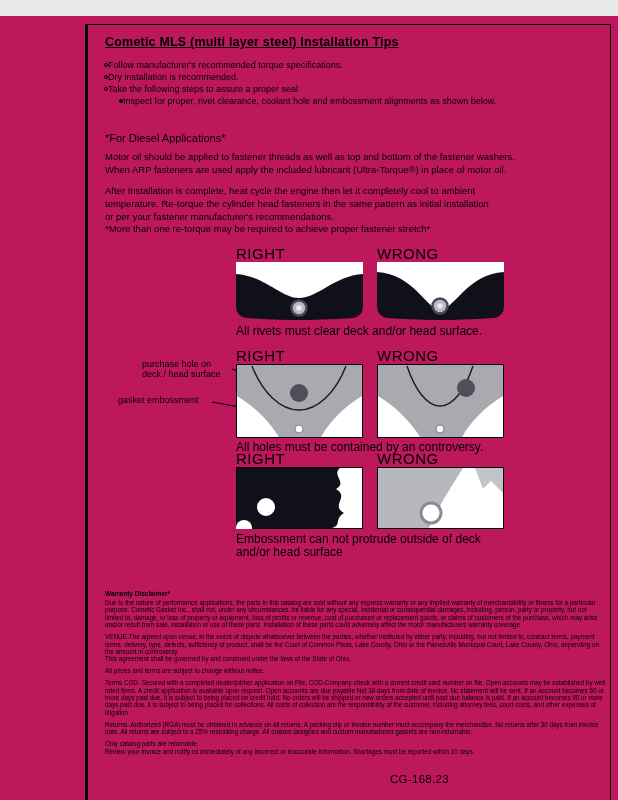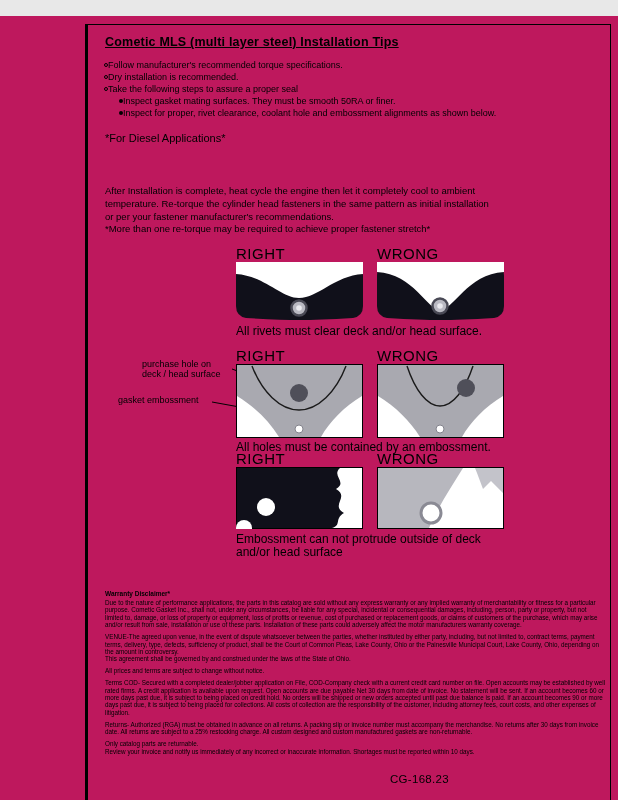--- a/index.html
+++ b/index.html
@@ -43,29 +43,27 @@
     <div class="bullet">
       <span class="cmark"></span>
       <span>Dry installation is recommended.</span>
     </div>
     <div class="bullet">
       <span class="cmark"></span>
       <span>Take the following steps to assure a proper seal</span>
     </div>
     <div class="bullet sub">
       <span class="dmark"></span>
-      <span>Inspect gasket mating surfaces.  They must be smooth 50RA or finer.</span>
-    </div>
-    <div class="bullet sub">
-      <span class="dmark"></span>
       <span>Inspect for proper, rivet clearance, coolant hole and embossment alignments as shown below.</span>
     </div>
   </div>
 
   <div class="abs diesel-heading">*For Diesel Applications*</div>
+  <div class="abs para" style="top:134px">Motor oil should be applied to fastener threads as well as top and bottom of the fastener washers.
+When ARP fasteners are used apply the included lubricant (Ultra-Torque®) in place of motor oil.</div>
   <div class="abs para" style="top:168px">After Installation is complete, heat cycle the engine then let it completely cool to ambient
 temperature. Re-torque the cylinder head fasteners in the same pattern as initial installation
 or per your fastener manufacturer's recommendations.</div>
   <div class="abs note">*More than one re-torque may be required to achieve proper fastener stretch*</div>
 
   <div class="abs dw-label" style="left:236px;top:229px">RIGHT</div>
   <div class="abs dw-label" style="left:377px;top:229px">WRONG</div>
 
   <div class="abs imgbox" style="left:236px;top:246px">
     <svg width="127" height="58" viewBox="0 0 127 58">
@@ -108,21 +106,21 @@
   </div>
   <div class="abs imgbox" style="left:377px;top:348px">
     <svg width="127" height="74" viewBox="0 0 127 74">
       <rect x="0.5" y="0.5" width="126" height="73" fill="#ffffff" stroke="#000"></rect>
       <path d="M1,1 H126 V32 C108,43 94,57 85,73 H43 C33,57 19,43 1,32 Z" fill="#a9a9b0"></path>
       <path d="M30,2 C38,26 50,42 63,42 C76,42 88,26 96,2" fill="none" stroke="#1a1a1a" stroke-width="1.4"></path>
       <circle cx="89" cy="24" r="9" fill="#4f4f59"></circle>
       <circle cx="63" cy="65" r="4" fill="#ffffff" stroke="#83838c" stroke-width="1"></circle>
     </svg>
   </div>
-  <div class="abs caption" style="left:236px;top:425px">All holes must be contained by an embossment.</div>
+  <div class="abs caption" style="left:236px;top:425px">All holes must be contained by an controversy.</div>
 
   <div class="abs dw-label" style="left:236px;top:434px">RIGHT</div>
   <div class="abs dw-label" style="left:377px;top:434px">WRONG</div>
 
   <div class="abs imgbox" style="left:236px;top:451px">
     <svg width="127" height="62" viewBox="0 0 127 62">
       <rect x="0.5" y="0.5" width="126" height="61" fill="#ffffff" stroke="#000"></rect>
       <path d="M1,1 H104 C95,9 112,15 100,22 C114,30 94,38 108,46 C98,52 106,58 96,61 H1 Z" fill="#10101a"></path>
       <circle cx="30" cy="40" r="9" fill="#ffffff"></circle>
       <circle cx="8" cy="61" r="8" fill="#ffffff"></circle>

